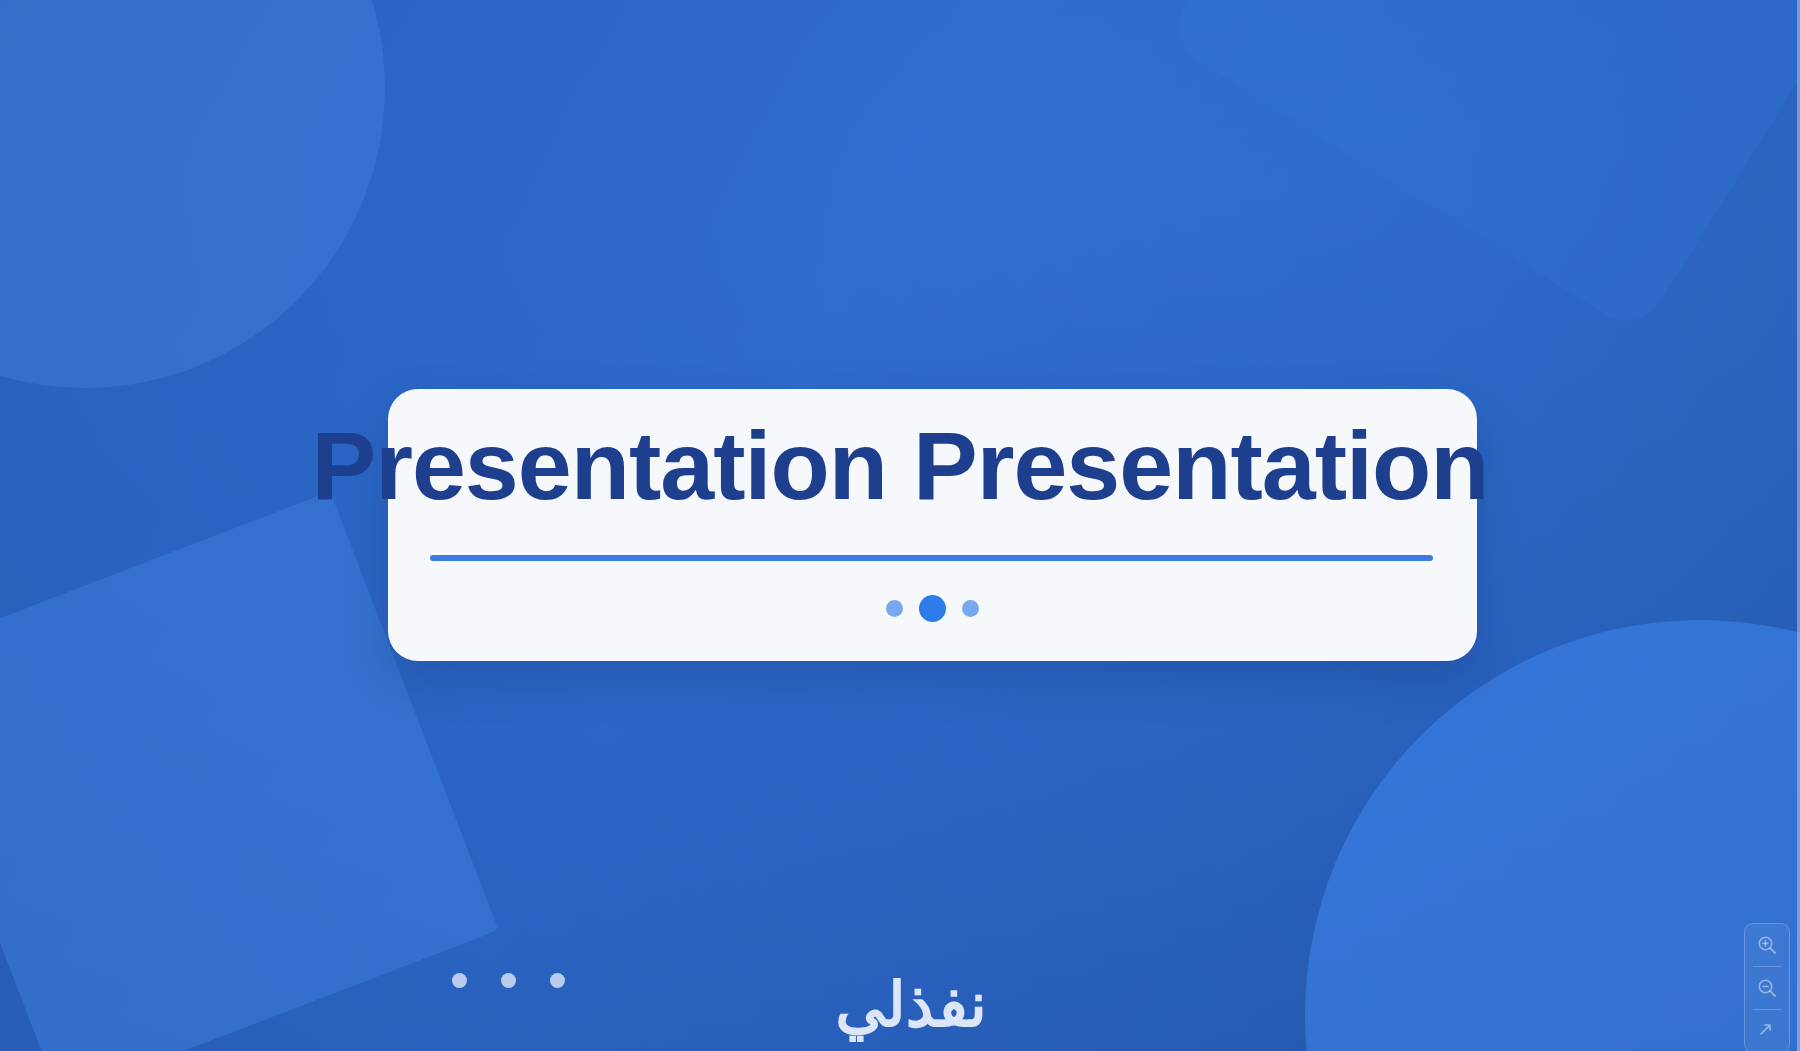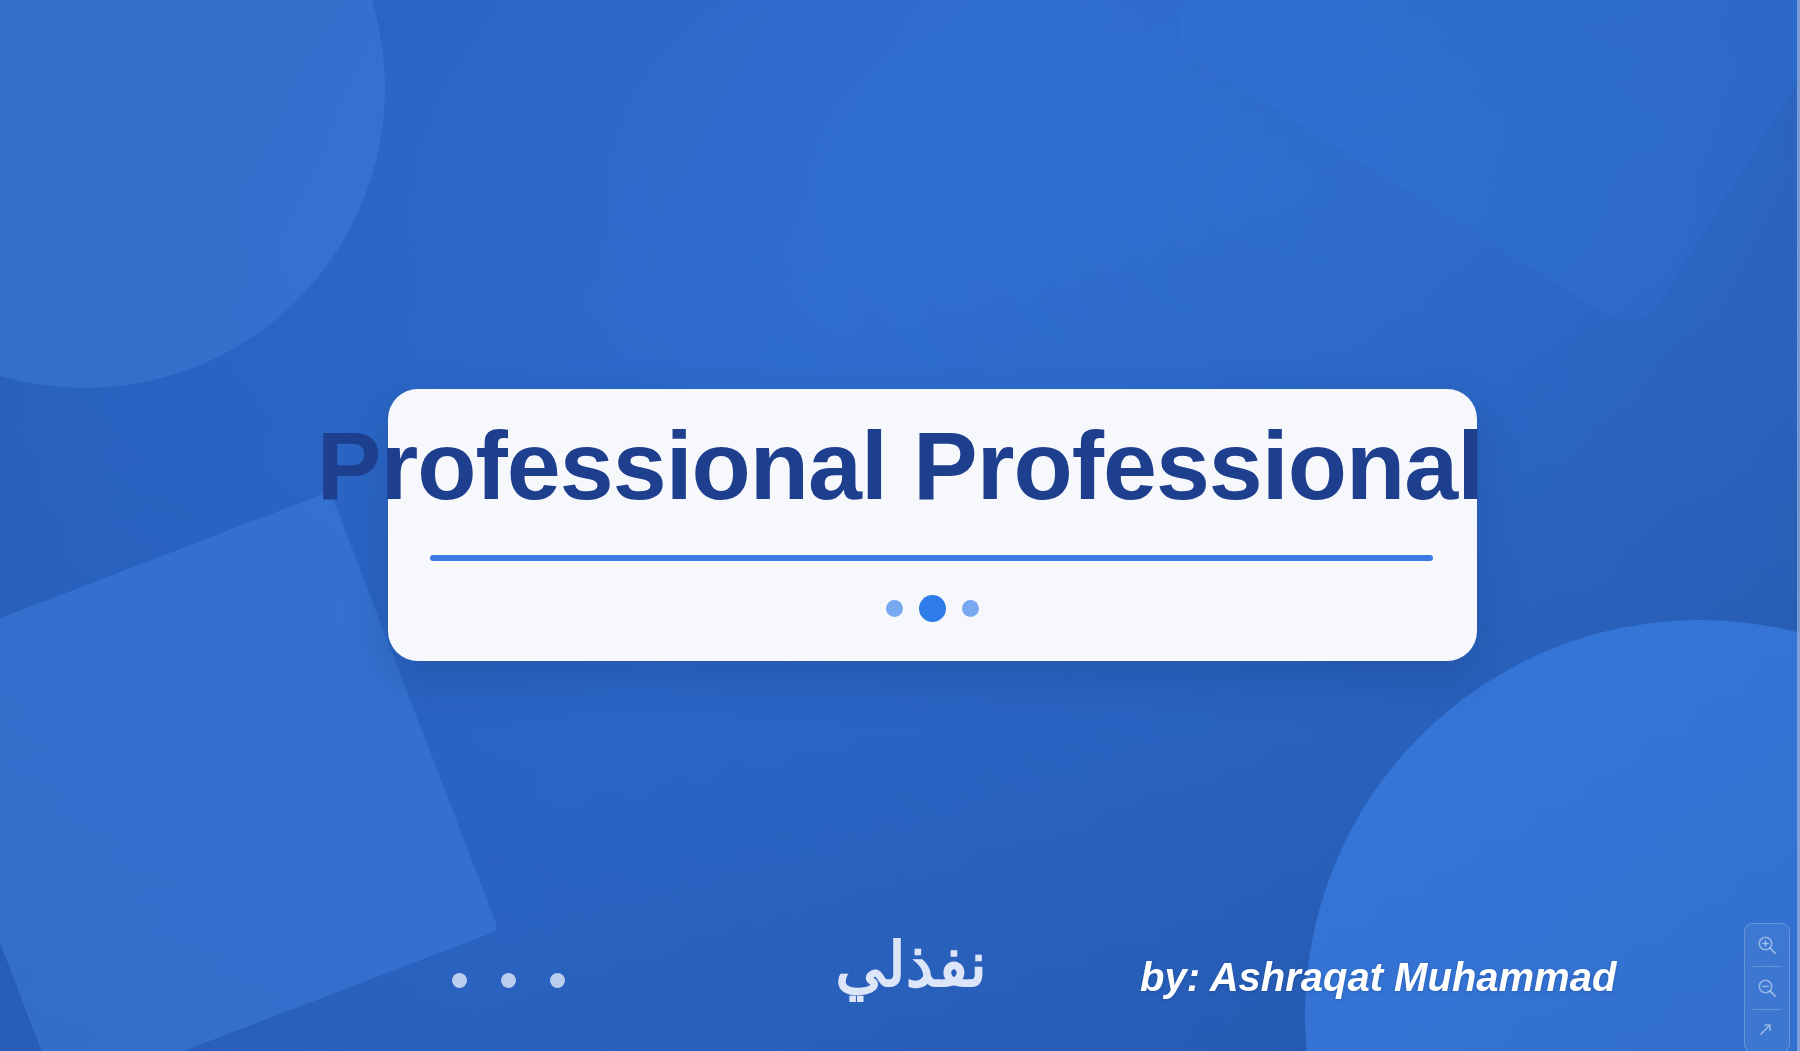--- a/index.html
+++ b/index.html
@@ -166,20 +166,21 @@
     text-align: center;
     user-select: none;
   }
   .watermark-arabic {
     font-size: 62px;
     font-weight: bold;
     color: #dde5f8;
     line-height: .95;
     direction: rtl;
     letter-spacing: 1px;
+    margin-top: 40px;
   }
   .watermark-domain {
     margin-top: 2px;
     font-size: 34px;
     font-weight: bold;
     color: #d5dff6;
     letter-spacing: .5px;
   }
 
   
@@ -245,41 +246,40 @@
   <div class="bg-gradient"></div>
   <div class="bg-gradient-overlay"></div>
 
   <div class="shape shape-wedge-tr"></div>
   <div class="shape shape-circle-tl"></div>
   <div class="shape shape-square-left"></div>
   <div class="shape shape-circle-br"></div>
 
   <div class="title-card"></div>
 
-  <div class="title-text">Professional Professional</div>
+  <div class="title-text">Presentation Presentation</div>
 
   <div class="title-divider"></div>
 
   <div class="dot-row">
     <span class="dot-small"></span>
     <span class="dot-large"></span>
     <span class="dot-small"></span>
   </div>
 
   <div class="footer-dots">
     <span class="footer-dot"></span>
     <span class="footer-dot"></span>
     <span class="footer-dot"></span>
   </div>
 
   <div class="watermark">
     <div class="watermark-arabic">نفذلي</div>
   </div>
 
-  <div class="author-credit">by: Ashraqat Muhammad</div>
 
   <div class="zoom-widget">
     <div class="zoom-btn">
       <span>
         <svg width="22" height="22" viewBox="0 0 22 22">
           <circle cx="9.5" cy="9.5" r="6.2" fill="none" stroke="rgba(255,255,255,.45)" stroke-width="1.6"></circle>
           <line x1="14.2" y1="14.2" x2="19" y2="19" stroke="rgba(255,255,255,.45)" stroke-width="1.8" stroke-linecap="round"></line>
           <line x1="6.8" y1="9.5" x2="12.2" y2="9.5" stroke="rgba(255,255,255,.45)" stroke-width="1.5" stroke-linecap="round"></line>
           <line x1="9.5" y1="6.8" x2="9.5" y2="12.2" stroke="rgba(255,255,255,.45)" stroke-width="1.5" stroke-linecap="round"></line>
         </svg>

